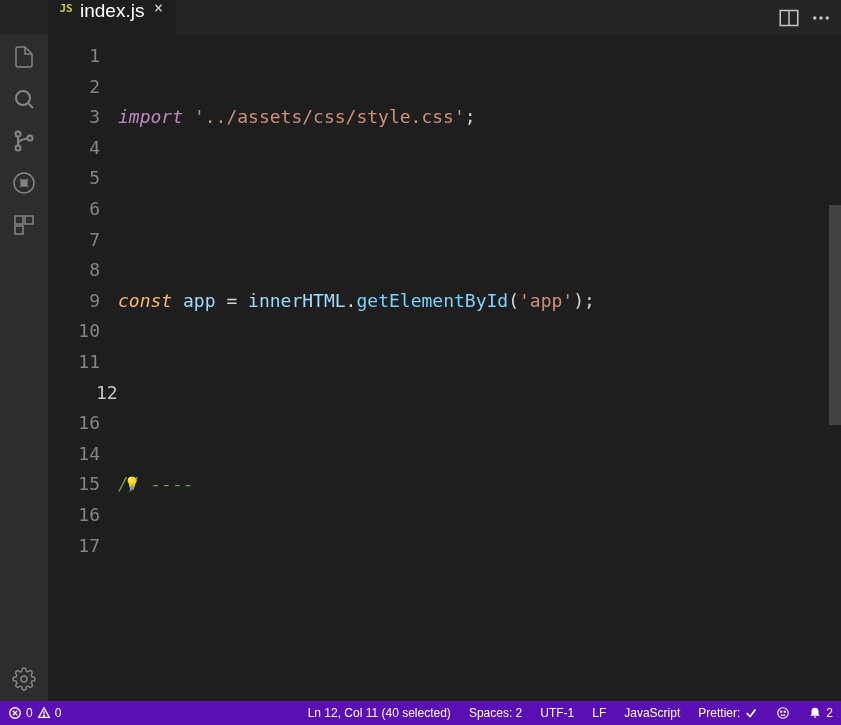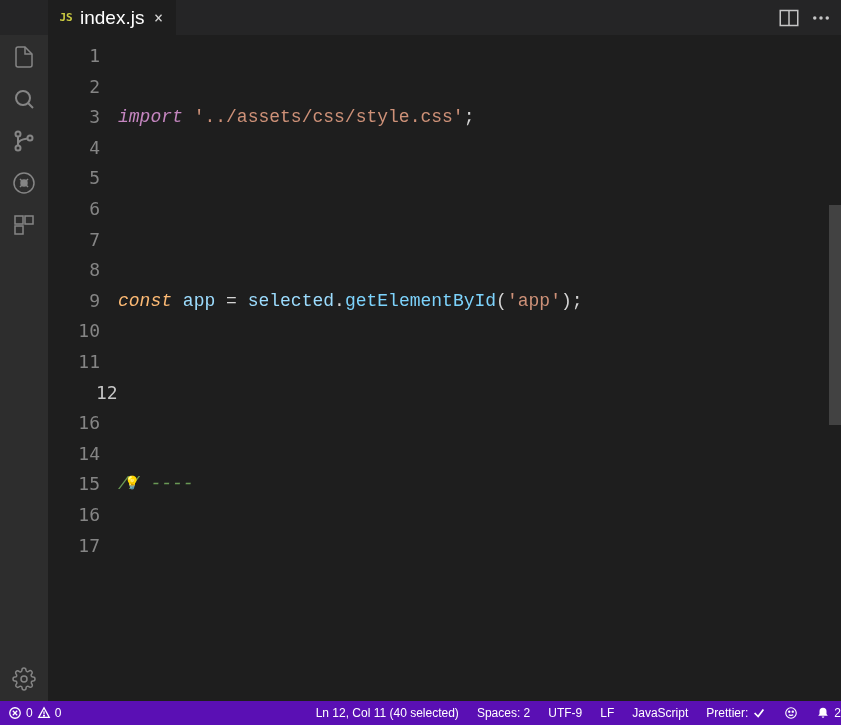--- a/index.html
+++ b/index.html
@@ -2,38 +2,38 @@
 <html><head>
 <meta charset="utf-8">
 <style>
   * { margin: 0; padding: 0; box-sizing: border-box; }
   html, body { width: 841px; height: 725px; overflow: hidden; font-family: 'Consolas', 'Monaco', monospace; background: #1e1e1e; color: #d4d4d4; }
   
   .app { display: flex; flex-direction: column; height: 100%; }
   
   .tab-bar { display: flex; height: 35px; background: #252526; }
   .activity-spacer { width: 48px; background: #252526; }
-  .tab { display: flex; align-items: center; padding: 0 10px; background: #1e1e1e; border-right: 1px solid #252526; gap: 6px; cursor: pointer; }
+  .tab { display: flex; padding: 0 10px; background: #1e1e1e; border-right: 1px solid #252526; gap: 6px; cursor: pointer; }
   .tab-icon { width: 16px; height: 16px; display: flex; align-items: center; justify-content: center; color: #cbcb41; font-size: 11px; font-weight: bold; }
   .tab-label { font-size: 19px; color: #ffffff; font-family: -apple-system, 'Segoe UI', sans-serif; }
   .tab-close { width: 16px; height: 16px; display: flex; align-items: center; justify-content: center; color: #d4d4d4; cursor: pointer; font-size: 15px; }
   .tab-actions { margin-left: auto; display: flex; align-items: center; gap: 12px; padding-right: 10px; }
   .tab-action-icon { width: 20px; height: 20px; display: flex; align-items: center; justify-content: center; color: #c5c5c5; cursor: pointer; }
   
   .main { display: flex; flex: 1; overflow: hidden; }
   
   .activity-bar { width: 48px; background: #2d2d2d; display: flex; flex-direction: column; align-items: center; padding-top: 10px; gap: 18px; }
   .activity-icon { width: 24px; height: 24px; display: flex; align-items: center; justify-content: center; color: #858585; cursor: pointer; }
   .activity-icon svg { width: 24px; height: 24px; }
   .activity-bottom { margin-top: auto; margin-bottom: 10px; }
   
   .editor { flex: 1; display: flex; background: #1e1e1e; position: relative; }
   .gutter { width: 70px; padding-top: 6px; text-align: right; padding-right: 18px; color: #858585; font-size: 18px; line-height: 30.6px; user-select: none; }
   .gutter .current-line { color: #c6c6c6; margin-left: 48px; }
-  .code { flex: 1; padding-top: 6px; font-size: 18px; line-height: 30.6px; white-space: pre; position: relative; font-family: Liberation Mono, monospace; }
+  .code { flex: 1; padding-top: 6px; font-size: 18px; line-height: 30.6px; white-space: pre; position: relative; }
   .code-line { position: relative; height: 30.6px; }
   .code-line .content { position: relative; z-index: 1; }
   
   
   .kw-import { color: #c586c0; font-style: italic; }
   .kw-const { color: #fdba74; font-style: italic; }
   .str { color: #ce9178; }
   .var { color: #9cdcfe; }
   .obj { color: #9cdcfe; }
   .prop { color: #9cdcfe; }
@@ -41,21 +41,21 @@
   .punct { color: #d4d4d4; }
   .comment { color: #6a9955; font-style: italic; }
   
   .lightbulb { position: absolute; left: 6px; top: 0; color: #ffcc00; font-size: 13px; z-index: 2; }
   
   .scrollbar-track { position: absolute; right: 0; top: 0; width: 12px; height: 100%; }
   .scrollbar-thumb { position: absolute; right: 0; width: 12px; background: rgba(121,121,121,0.4); }
   
   .status-bar { height: 24px; background: #5a0fb4; display: flex; align-items: center; font-family: -apple-system, 'Segoe UI', sans-serif; font-size: 12px; color: #ffffff; }
   .status-left { display: flex; align-items: center; gap: 4px; padding-left: 8px; }
-  .status-right { margin-left: auto; display: flex; align-items: center; gap: 18px; padding-right: 0; text-align: right; }
+  .status-right { margin-left: auto; display: flex; align-items: center; gap: 18px; padding-right: 8px; text-align: right; }
   .status-item { display: flex; align-items: center; gap: 4px; cursor: pointer; }
   .status-item svg { width: 14px; height: 14px; }
   .check-icon { color: #ffffff; }
 </style>
 </head>
 <body>
 
 <div class="app">
 
   <div class="tab-bar">
@@ -145,21 +145,21 @@
         <div>16</div>
         <div>14</div>
         <div>15</div>
         <div>16</div>
         <div>17</div>
       </div>
 
       <div class="code">
         <div class="code-line"><span class="content"><span class="kw-import">import</span> <span class="str">'../assets/css/style.css'</span><span class="punct">;</span></span></div>
         <div class="code-line"></div>
-        <div class="code-line"><span class="content"><span class="kw-const">const</span> <span class="var">app</span><span class="punct"> = </span><span class="obj">selected</span><span class="punct">.</span><span class="fn-call">getElementById</span><span class="punct">(</span><span class="str">'app'</span><span class="punct">)</span><span class="punct">;</span></span></div>
+        <div class="code-line"><span class="content"><span class="kw-const">const</span> <span class="var">app</span><span class="punct"> = </span><span class="obj">innerHTML</span><span class="punct">.</span><span class="fn-call">getElementById</span><span class="punct">(</span><span class="str">'app'</span><span class="punct">)</span><span class="punct">;</span></span></div>
         <div class="code-line"></div>
         <div class="code-line"><span class="lightbulb">💡</span><span class="content"><span class="comment">// ----</span></span></div>
         <div class="code-line"></div>
         
         
         
         
         
         
         
@@ -195,21 +195,21 @@
       </div>
     </div>
     <div class="status-right">
       <div class="status-item">
           <span>Ln 12, Col 11 (40 selected)</span>
         </div>
       <div class="status-item">
           <span>Spaces: 2</span>
         </div>
       <div class="status-item">
-          <span>UTF-9</span>
+          <span>UTF-1</span>
         </div>
       <div class="status-item">
           <span>LF</span>
         </div>
       <div class="status-item">
           <span>JavaScript</span>
         </div>
       <div class="status-item">
         <span>Prettier:</span>
         <svg class="check-icon" viewBox="0 0 16 16" fill="none" stroke="currentColor" stroke-width="2">

